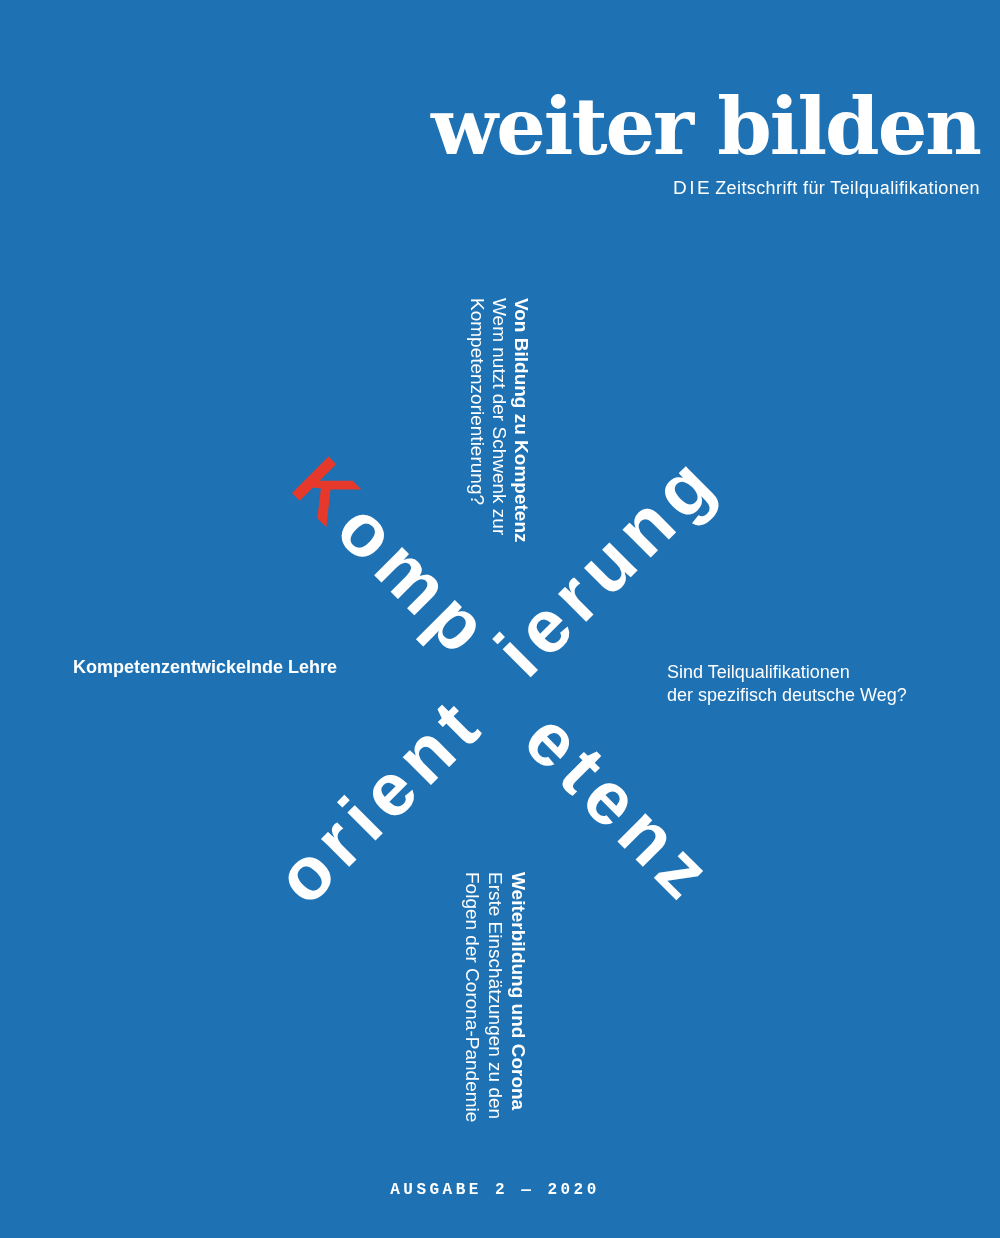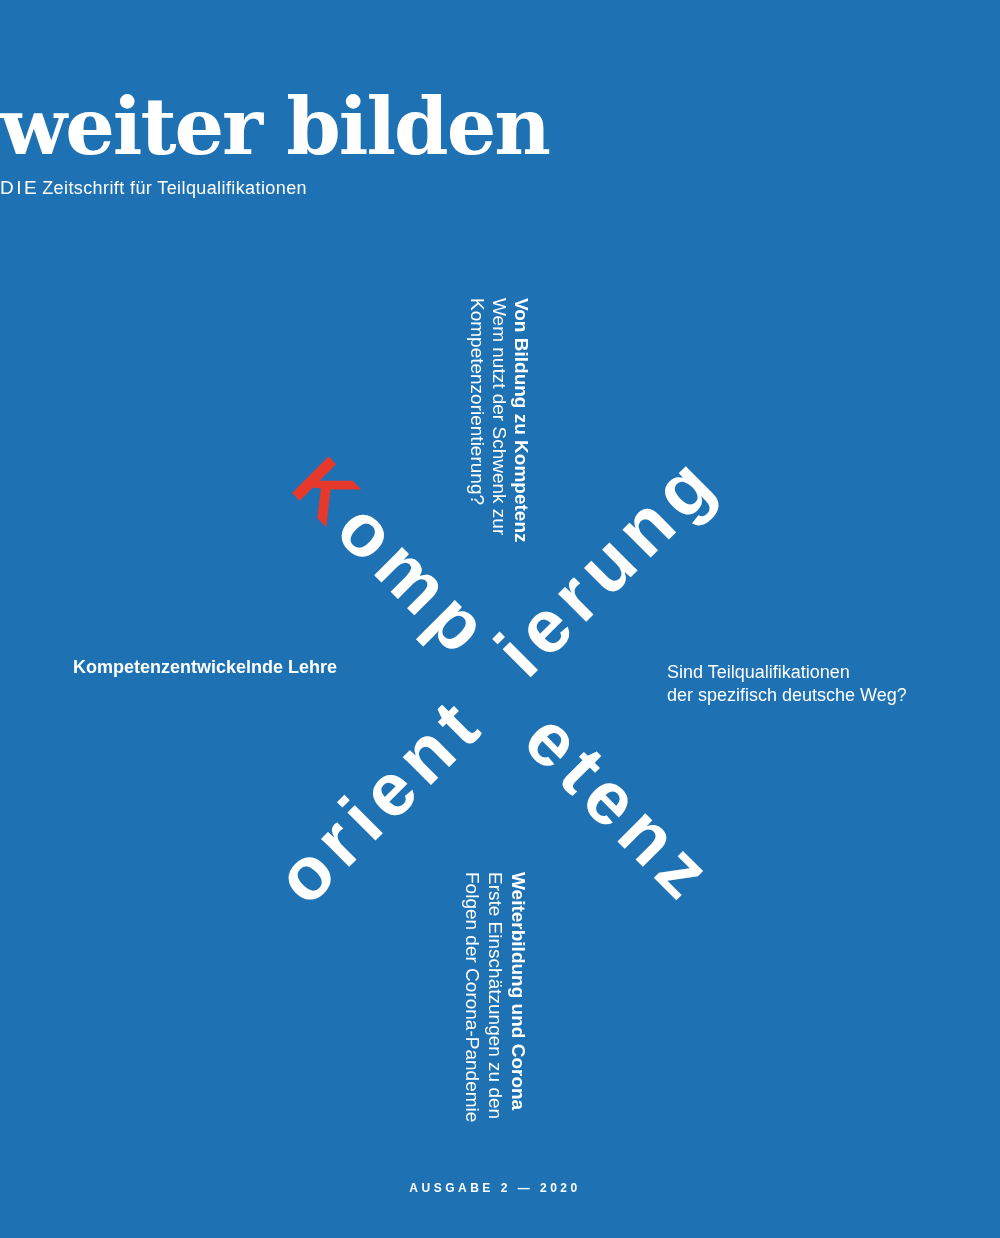--- a/index.html
+++ b/index.html
@@ -7,21 +7,21 @@
     --red:#e6392c;
     --fg:#ffffff;
   }
   html,body{margin:0;padding:0;background:var(--bg);}
   .cover{
     position:relative;width:1000px;height:1238px;overflow:hidden;
     background:var(--bg);color:var(--fg);
     font-family:"Liberation Sans","DejaVu Sans",sans-serif;
   }
   
-  .masthead{position:absolute;top:90px;left:0;width:980px;text-align:left;}
+  .masthead{position:absolute;top:90px;left:0;width:980px;text-align:right;}
   .title{
     margin:0;font-family:"DejaVu Serif","Liberation Serif",serif;
     font-size:78px;line-height:74px;font-weight:700;letter-spacing:-2px;
   }
   .subtitle{margin:13px 0 0;font-size:18px;font-weight:500;letter-spacing:.4px;}
   .subtitle .die{font-size:19px;letter-spacing:2.5px;margin-right:3px;}
   
   .teaser{position:absolute;font-size:18px;line-height:23px;white-space:nowrap;}
   .teaser h3{margin:0;font-size:inherit;line-height:inherit;font-weight:700;}
   .teaser p{margin:0;}
@@ -37,21 +37,21 @@
     letter-spacing:8px;white-space:nowrap;
   }
   .xword .red{color:var(--red);}
   .xword-komp  {left:393px;top:558px;transform:translate(-50%,-50%) rotate(45deg);}
   .xword-etenz {left:620px;top:808px;transform:translate(-50%,-50%) rotate(45deg);}
   .xword-orient{left:380px;top:800px;transform:translate(-50%,-50%) rotate(-45deg);}
   .xword-ierung{left:607px;top:565px;transform:translate(-50%,-50%) rotate(-45deg);}
   
   .issue{
     position:absolute;left:0;top:1181px;width:990px;text-align:center;
-    font-size:12px;font-weight:700;letter-spacing:3.5px;
+    font-size:16px;font-weight:700;letter-spacing:3.5px;font-family:Liberation Mono, monospace;
   }
 </style>
 </head>
 <body>
 
 <div class="cover">
 
   <header class="masthead">
     <h1 class="title">weiter bilden</h1>
     <p class="subtitle">

